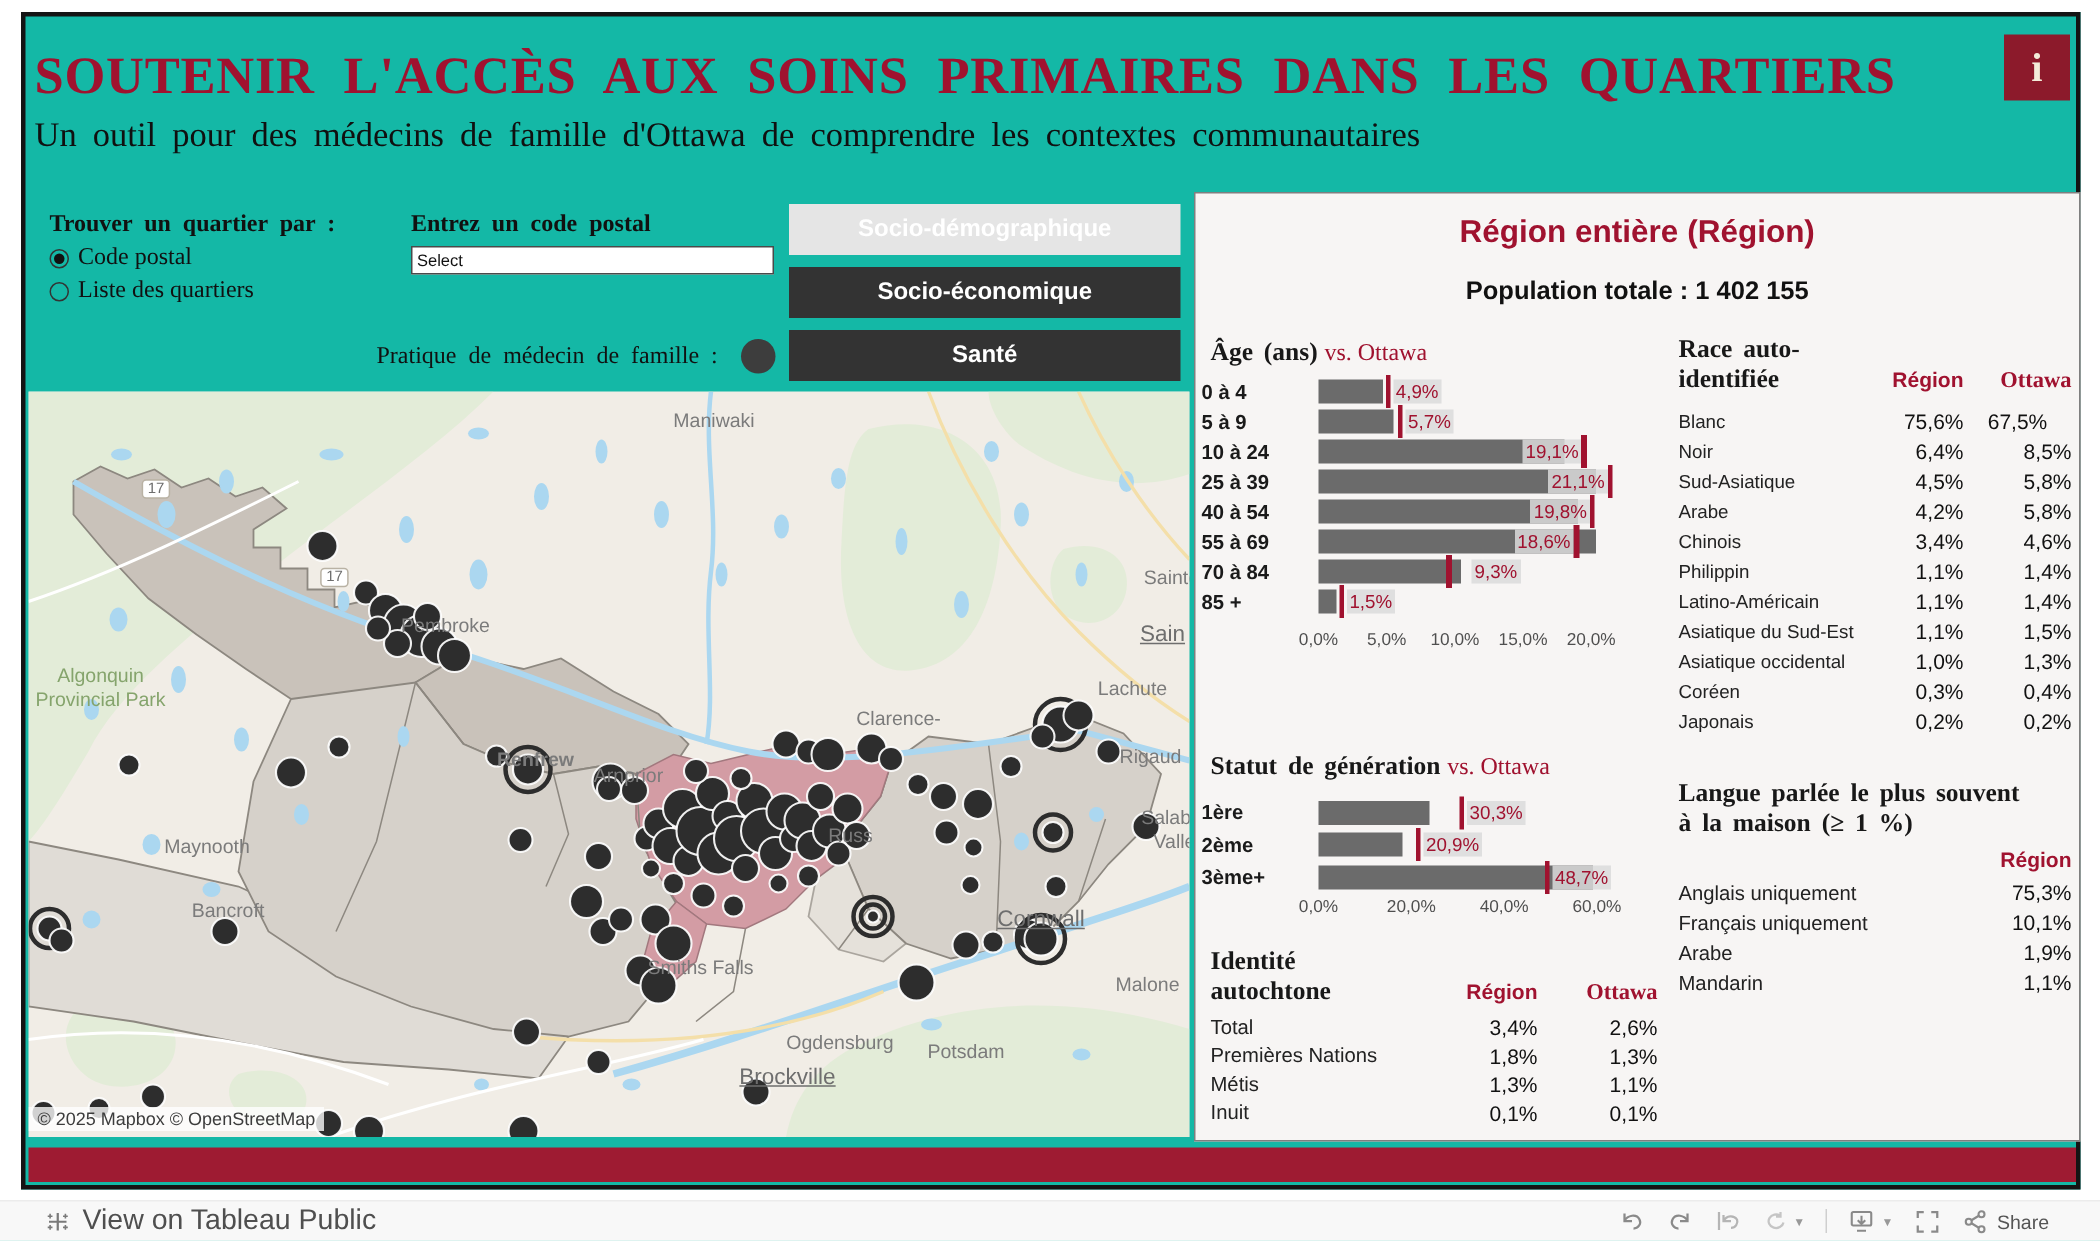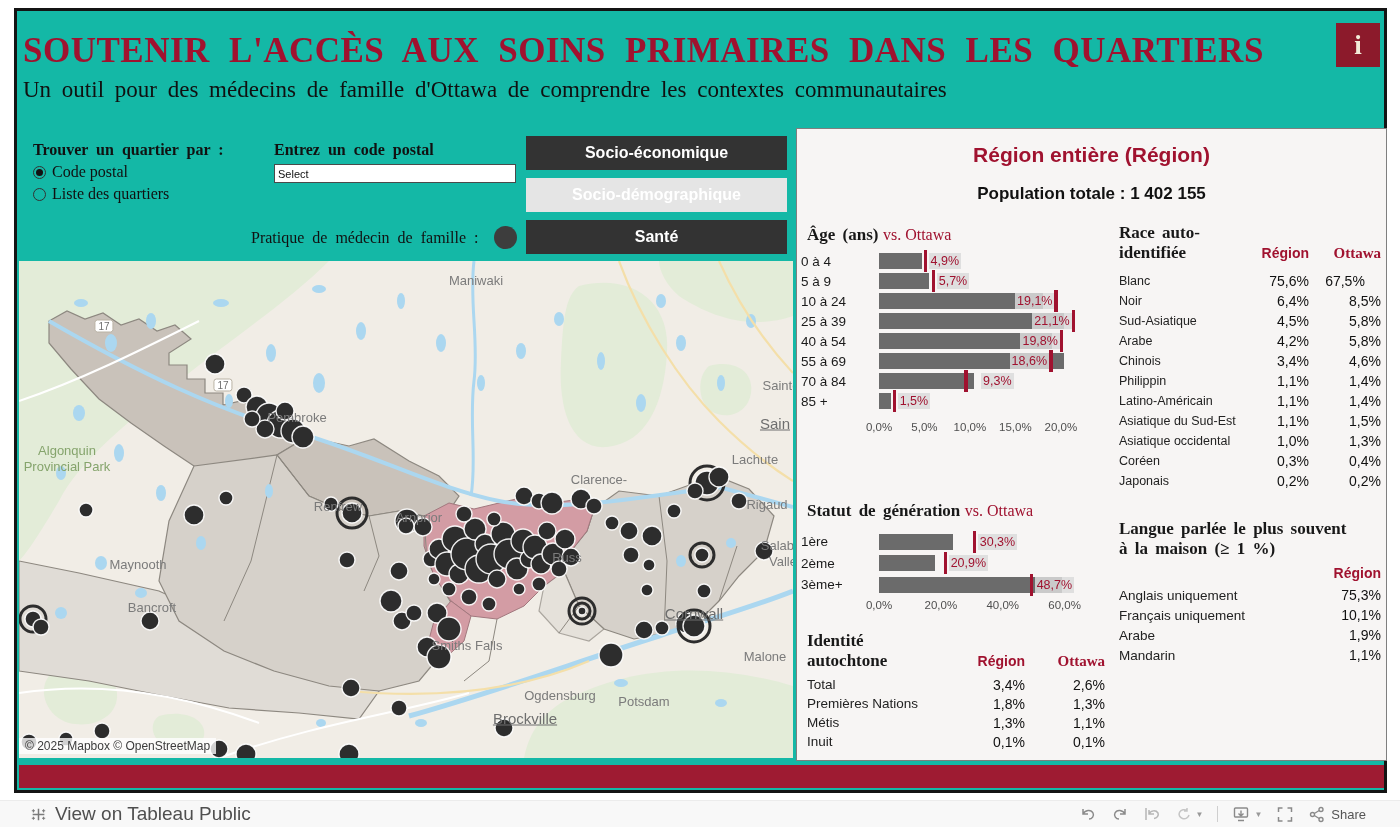--- a/index.html
+++ b/index.html
@@ -79,21 +79,21 @@
            font-weight:bold; font-size:21px; color:#A0122F; }
   .panel-pop   { position:absolute; left:0; top:55px; width:100%; text-align:center;
            font-weight:bold; font-size:17px; color:#111; }
   .sec-title { font-family:"Liberation Serif", serif; font-weight:bold; font-size:17px;
            color:#181818; word-spacing:3px; }
   .sec-vs    { font-family:"Liberation Serif", serif; font-size:16px; color:#A0122F; }
   .col-head-sans { font-weight:bold; font-size:14px; color:#A0122F; }
   .col-head-serif{ font-family:"Liberation Serif", serif; font-weight:bold; font-size:15px; color:#A0122F; }
 
   .bar-row { display:flex; align-items:center; }
-  .bar-cat { width:78px; font-size:13.5px; color:#1a1a1a; flex:0 0 78px; }
+  .bar-cat { width:78px; font-size:13.5px; color:#1a1a1a; flex:0 0 78px;font-weight:bold; }
   .bar-plot { position:relative; height:16px; flex:1; }
   .bar-fill { position:absolute; left:0; top:0; height:16px; background:#6b6b6b; }
   .bar-tick { position:absolute; top:-3px; width:3.5px; height:22px; background:#A0122F; }
   .bar-val  { position:absolute; top:0px; font-size:12.5px; color:#A0122F;
               background:rgba(218,218,218,.85); padding:0 2px; line-height:16px; white-space:nowrap; }
   .axis { position:relative; height:14px; }
   .axis span { position:absolute; transform:translateX(-50%); font-size:11.5px; color:#4f4f4f; }
 
   .trow { display:flex; align-items:center; }
   .tlabel { flex:1; font-size:12.5px; color:#222; white-space:nowrap; }
@@ -136,22 +136,22 @@
     <div class="ctl-label">Entrez un code postal</div>
     <input class="postal-input" type="text" value="Select" style="">
   </div>
 
   <div class="practice-row">
     <span class="ctl-label">Pratique de médecin de famille :</span>
     <span class="legend-dot"></span>
   </div>
 
   <div class="tab-col">
+    <button class="tab-btn active">Socio-démographique</button>
     <button class="tab-btn dark">Socio-économique</button>
-    <button class="tab-btn active">Socio-démographique</button>
     <button class="tab-btn dark">Santé</button>
   </div>
 
   <div class="map">
     <svg width="774" height="497" viewBox="0 0 774 497">
 
       <path class="green" d="M0,0 H310 C270,40 210,80 160,120 C110,160 60,200 40,240 C25,265 10,290 0,300 Z"></path>
       <path class="green" d="M560,25 C612,12 652,40 648,92 C645,142 628,182 588,186 C553,189 539,150 542,100 C544,60 546,35 560,25 Z"></path>
       <path class="green" d="M640,0 H774 V55 C730,70 690,55 660,35 C648,25 640,10 640,0 Z"></path>
       <path class="green" d="M690,105 C715,98 735,110 732,132 C729,152 708,160 692,150 C678,140 678,115 690,105 Z"></path>
@@ -325,21 +325,21 @@
         <circle class="mark" cx="592" cy="394" r="12"></circle>
       </g>
     </svg>
     <div id="map-labels">
         <div class="map-label town" style="left: 457px; top: 19px;">Maniwaki</div>
         <div class="map-label park" style="left: 48px; top: 189px;">Algonquin</div>
         <div class="map-label park" style="left: 48px; top: 205px;">Provincial Park</div>
         <div class="map-label town" style="left: 119px; top: 303px;">Maynooth</div>
         <div class="map-label town" style="left: 133px; top: 346px;">Bancroft</div>
         <div class="map-label town" style="left: 278px; top: 156px;">Pembroke</div>
-        <div class="map-label town" style="left: 319px; top: 245px;">Renfrew</div>
+        <div class="map-label town" style="left: 338px; top: 245px; font-weight: bold;">Renfrew</div>
         <div class="map-label town" style="left: 400px; top: 256px;">Arnprior</div>
         <div class="map-label town" style="left: 548px; top: 296px;">Russ</div>
         <div class="map-label town" style="left: 580px; top: 218px;">Clarence-</div>
         <div class="map-label town" style="left: 736px; top: 198px;">Lachute</div>
         <div class="map-label town" style="left: 762px; top: 124px;">Sainte</div>
         <div class="map-label city" style="left: 756px; top: 162px;">Sain</div>
         <div class="map-label town" style="left: 748px; top: 243px;">Rigaud</div>
         <div class="map-label town" style="left: 762px; top: 284px;">Salabe</div>
         <div class="map-label town" style="left: 764px; top: 300px;">Valle</div>
         <div class="map-label town" style="left: 448px; top: 384px;">Smiths Falls</div>

